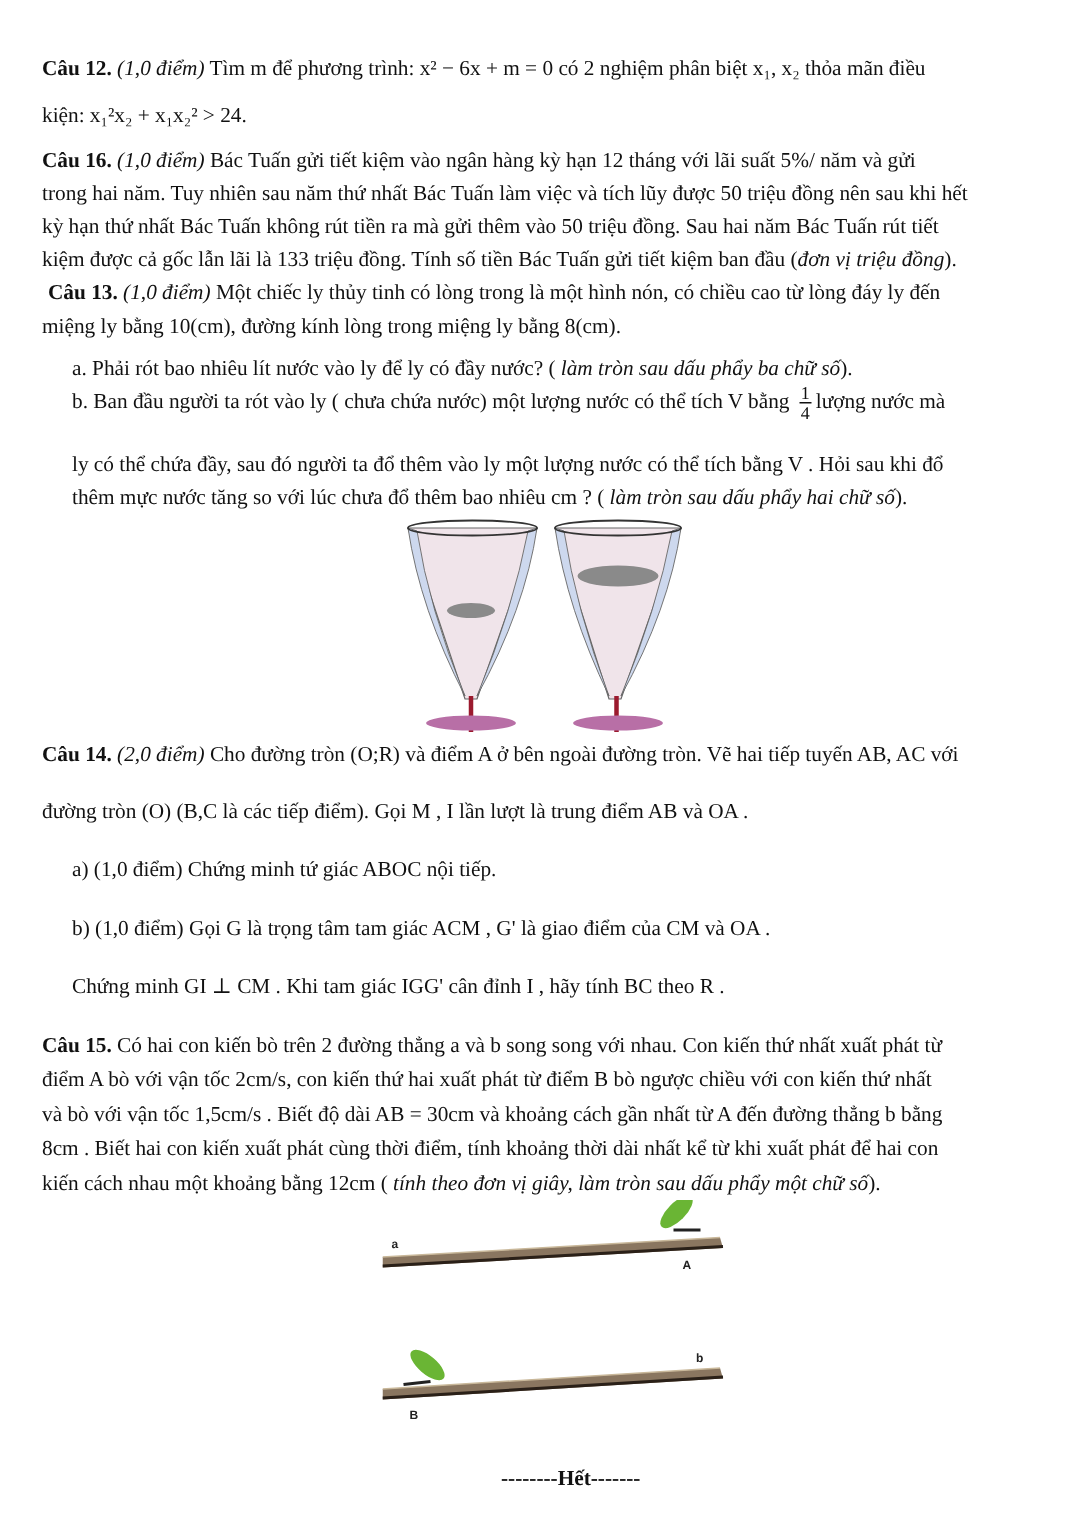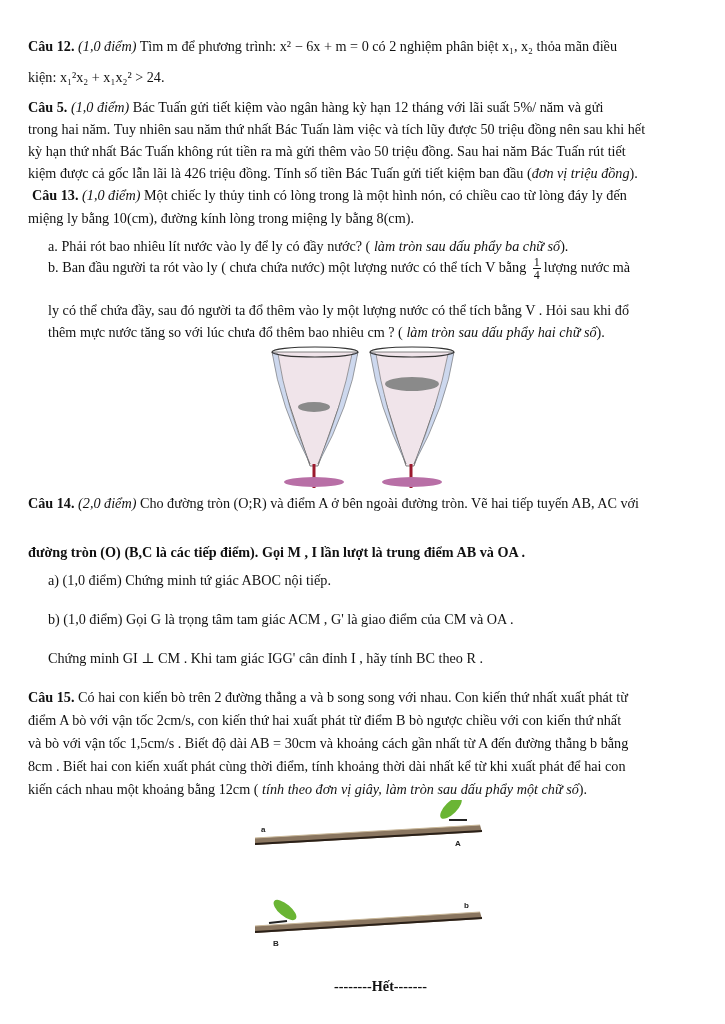--- a/index.html
+++ b/index.html
@@ -17,27 +17,27 @@
 </head>
 <body>
 
 <div class="line" style="top:37px;">
   <span class="b">Câu 12.</span>
   <span class="i">(1,0 điểm)</span><span> Tìm m để phương trình: x² − 6x + m = 0 có 2 nghiệm phân biệt x₁, x₂ thỏa mãn điều</span>
 </div>
 <div class="line" style="top:68px;">kiện: x₁²x₂ + x₁x₂² &gt; 24.</div>
 
 <div class="line" style="top:98px;">
-  <span class="b">Câu 5.</span>
+  <span class="b">Câu 16.</span>
   <span class="i">(1,0 điểm)</span><span> Bác Tuấn gửi tiết kiệm vào ngân hàng kỳ hạn 12 tháng với lãi suất 5%/ năm và gửi</span>
 </div>
 <div class="line" style="top:120px;">trong hai năm. Tuy nhiên sau năm thứ nhất Bác Tuấn làm việc và tích lũy được 50 triệu đồng nên sau khi hết</div>
 <div class="line" style="top:142px;">kỳ hạn thứ nhất Bác Tuấn không rút tiền ra mà gửi thêm vào 50 triệu đồng. Sau hai năm Bác Tuấn rút tiết</div>
 <div class="line" style="top:164px;">
-  <span>kiệm được cả gốc lẫn lãi là 426 triệu đồng. Tính số tiền Bác Tuấn gửi tiết kiệm ban đầu (</span><span class="i">đơn vị triệu đồng</span><span>).</span>
+  <span>kiệm được cả gốc lẫn lãi là 133 triệu đồng. Tính số tiền Bác Tuấn gửi tiết kiệm ban đầu (</span><span class="i">đơn vị triệu đồng</span><span>).</span>
 </div>
 
 <div class="line" style="top:186px; left:32px;">
   <span class="b">Câu 13.</span>
   <span class="i">(1,0 điểm)</span><span> Một chiếc ly thủy tinh có lòng trong là một hình nón, có chiều cao từ lòng đáy ly đến</span>
 </div>
 <div class="line" style="top:209px;">miệng ly bằng 10(cm), đường kính lòng trong miệng ly bằng 8(cm).</div>
 <div class="line ind1" style="top:237px;">
   <span>a.  Phải rót bao nhiêu lít nước vào ly để ly có đầy nước? (</span><span class="i"> làm tròn sau dấu phẩy ba chữ số</span><span>).</span>
 </div>
@@ -70,21 +70,21 @@
     <ellipse cx="142" cy="38" rx="27" ry="7" fill="#8a8a8a"></ellipse>
     <rect x="139.5" y="118" width="3" height="60" fill="#9b1a2e"></rect>
     <ellipse cx="142" cy="136" rx="30" ry="5" fill="#b86fa6"></ellipse>
   </g>
 </svg>
 
 <div class="line" style="top:494px;">
   <span class="b">Câu 14.</span>
   <span class="i">(2,0 điểm)</span><span> Cho đường tròn (O;R) và điểm A ở bên ngoài đường tròn. Vẽ hai tiếp tuyến AB, AC với</span>
 </div>
-<div class="line" style="top:543px;font-weight:bold;">đường tròn (O)  (B,C là các tiếp điểm). Gọi M , I lần lượt là trung điểm AB và OA .</div>
+<div class="line" style="top:532px;">đường tròn (O)  (B,C là các tiếp điểm). Gọi M , I lần lượt là trung điểm AB và OA .</div>
 <div class="line ind1" style="top:571px;">a) (1,0 điểm) Chứng minh tứ giác ABOC nội tiếp.</div>
 <div class="line ind1" style="top:610px;">b) (1,0 điểm) Gọi G là trọng tâm tam giác ACM , G' là giao điểm của CM và OA .</div>
 <div class="line ind1" style="top:649px;">Chứng minh GI ⊥ CM . Khi tam giác IGG' cân đỉnh I , hãy tính BC theo R .</div>
 
 <div class="line" style="top:688px;">
   <span class="b">Câu 15.</span><span> Có hai con kiến bò trên 2 đường thẳng a và b song song với nhau. Con kiến thứ nhất xuất phát từ</span>
 </div>
 <div class="line" style="top:711px;">điểm A bò với vận tốc 2cm/s, con kiến thứ hai xuất phát từ điểm B bò ngược chiều với con kiến thứ nhất</div>
 <div class="line" style="top:734px;">và bò với vận tốc 1,5cm/s . Biết độ dài AB = 30cm và khoảng cách gần nhất từ A đến đường thẳng b bằng</div>
 <div class="line" style="top:757px;">8cm . Biết hai con kiến xuất phát cùng thời điểm, tính khoảng thời dài nhất kể từ khi xuất phát để hai con</div>

